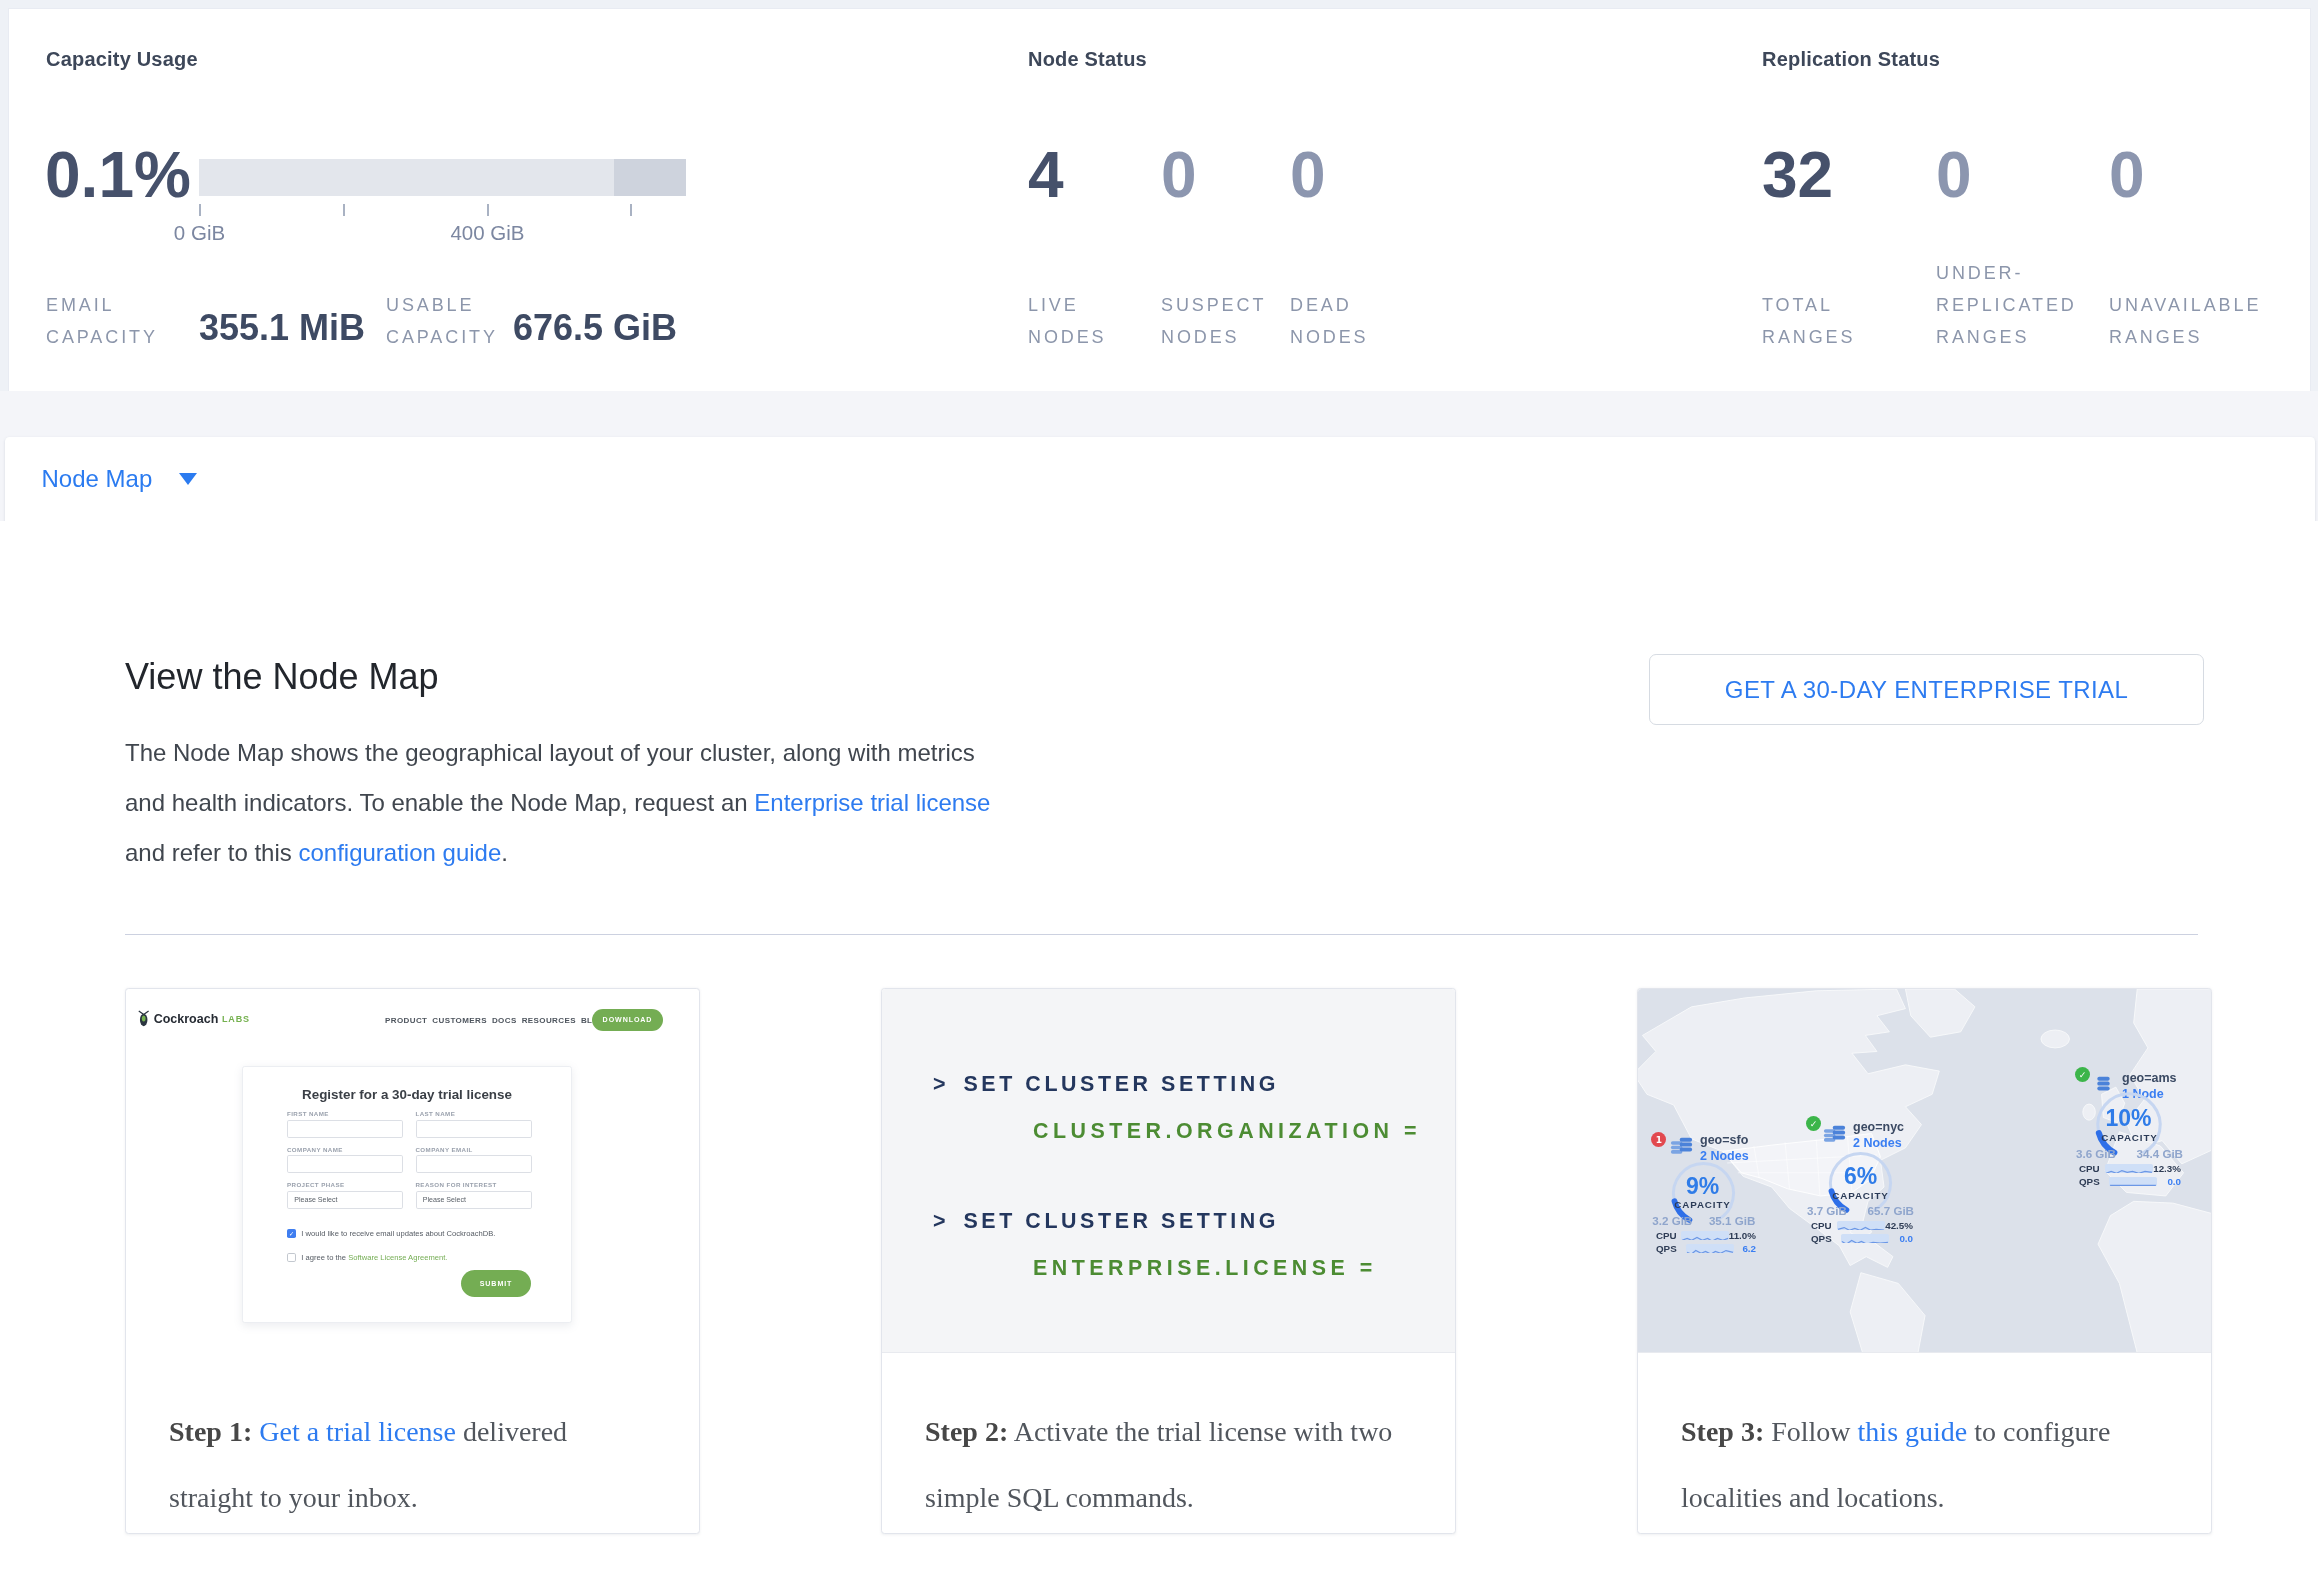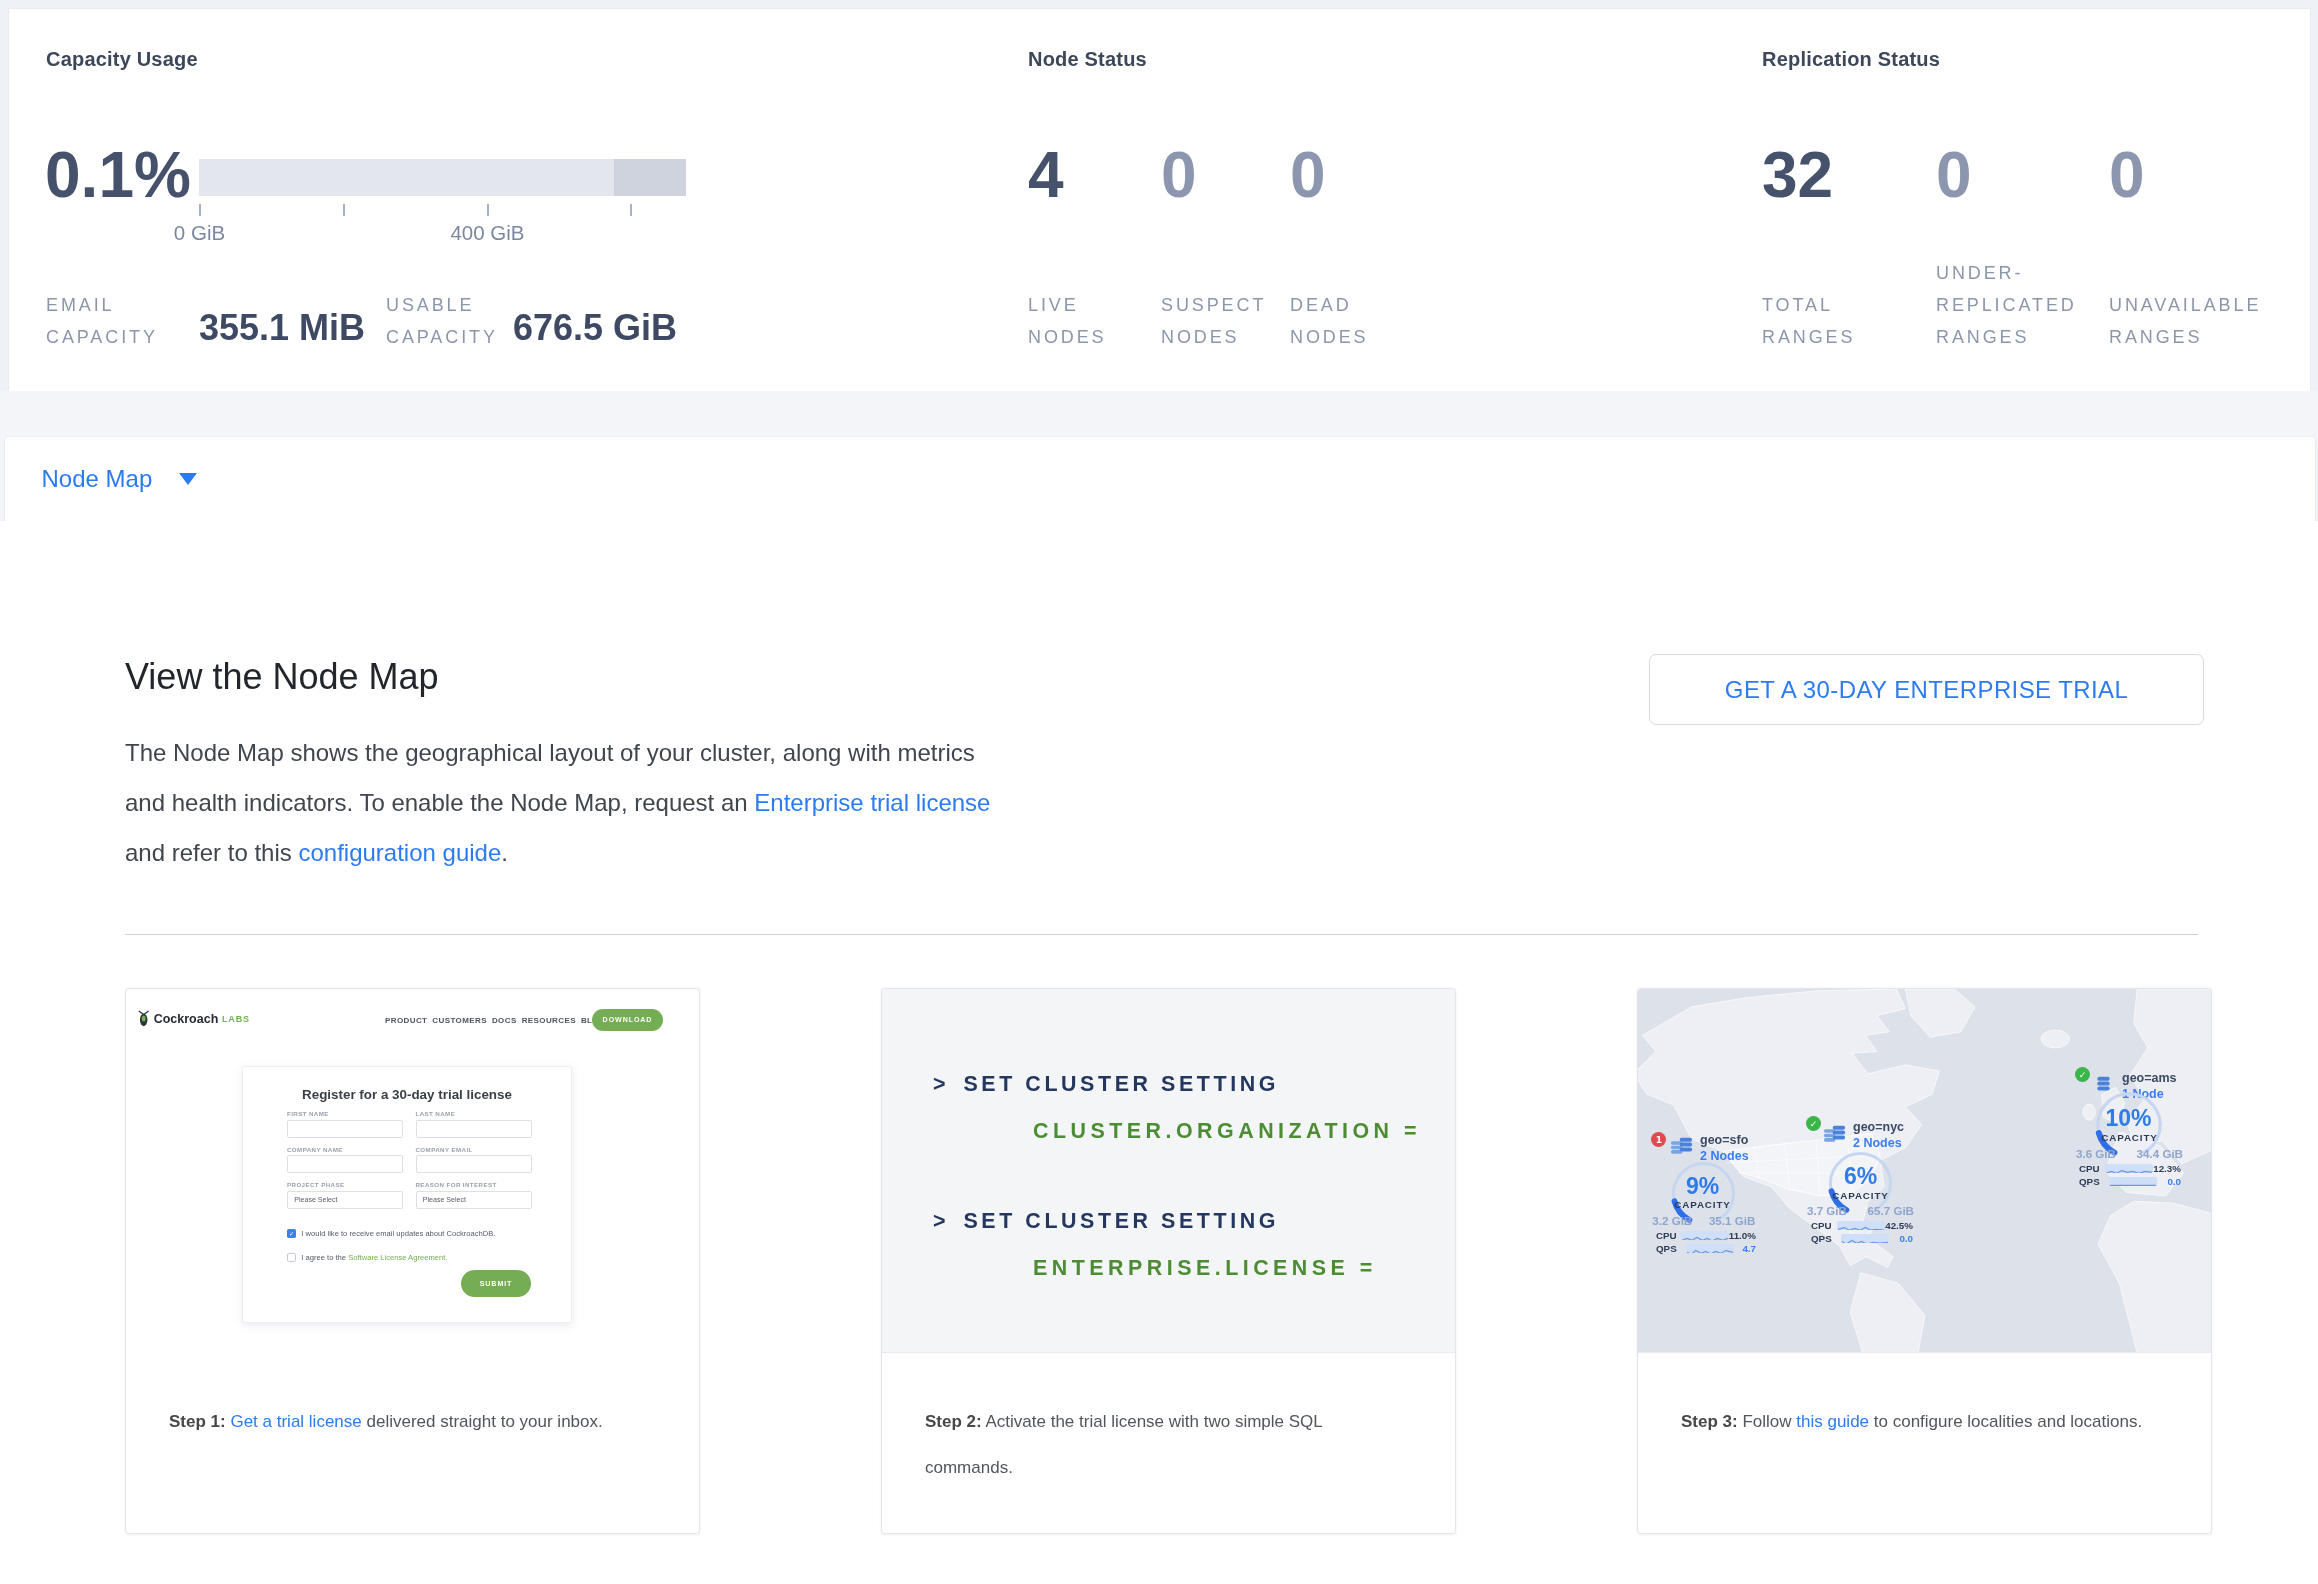--- a/index.html
+++ b/index.html
@@ -62,21 +62,21 @@
 
   
   .card {
     position:absolute; top:467px; width:575px; height:546px;
     background:#fff; border:0.9px solid #e2e5ec; border-radius:3.6px;
     box-shadow:0 0.9px 2.7px rgba(100,110,130,.10);
   }
   .card-media { position:relative; height:364px; overflow:hidden; border-radius:3.6px 3.6px 0 0; }
   .media-gray { background:#f4f5f7; border-bottom:0.9px solid #e8eaef; }
   .media-map  { border-bottom:0.9px solid #e8eaef; }
-  .caption { padding:46px 41px 0 43px; font-size:17px; line-height:46px; color:#51565d; }
+  .caption { padding:46px 41px 0 43px; font-size:28px; line-height:66px; color:#51565d;font-family:Liberation Serif, serif; }
   .caption .cap-bold { font-weight:700; color:#474747; }
 
   
   .mini-logo { left:10.7px; top:21.4px; display:flex; align-items:center; }
   .mini-brand { font-size:12.5px; font-weight:700; color:#262b33; margin-left:3.6px; }
   .mini-brand-suffix { font-size:9px; font-weight:700; color:#75b14f; letter-spacing:0.9px; margin-left:3.6px; }
   .mini-nav { left:259px; top:27px; display:flex; gap:5px; font-size:8px; font-weight:700; color:#4e555e; letter-spacing:0.4px; }
   .mini-download {
     left:466px; top:19.6px; width:71px; height:22px; background:#74ad53; border-radius:11.6px;
     color:#fff; font-size:7.1px; font-weight:700; letter-spacing:0.9px;
@@ -342,21 +342,21 @@
         <span class="spark"><svg width="48" height="9.8" viewBox="0 0 54 11">
               <polyline points="1,7 7,5 12,7 18,4 24,7 30,5 35,8 41,5 47,7 53,5" fill="none" stroke="#6b97e6" stroke-width="1.4"></polyline>
             </svg></span>
         <span class="val val-dark">11.0%</span>
       </div>
       <div class="mapnode-el stat-line" style="left:18px; top:254px; width:100px;">
         <span class="lbl">QPS</span>
         <span class="spark"><svg width="48" height="9.8" viewBox="0 0 54 11">
               <polyline points="1,6 6,8 11,4 17,7 22,5 28,8 33,5 39,7 45,4 53,6" fill="none" stroke="#6b97e6" stroke-width="1.4"></polyline>
             </svg></span>
-        <span class="val val-blue">4.7</span>
+        <span class="val val-blue">6.2</span>
       </div>
 
       <div class="mapnode-el mn-badge badge-ok" style="left:168px; top:127px;">✓</div>
       <svg class="mapnode-el" style="left:185px; top:134px;" width="23" height="21.4" viewBox="0 0 26 24">
         <g fill="#7ba4e3">
             <rect x="1" y="7" width="13" height="4" rx="2"></rect>
             <rect x="1" y="12" width="13" height="4" rx="2"></rect>
             <rect x="1" y="17" width="13" height="4" rx="2"></rect>
           </g>
         <g fill="#4b82d9">

